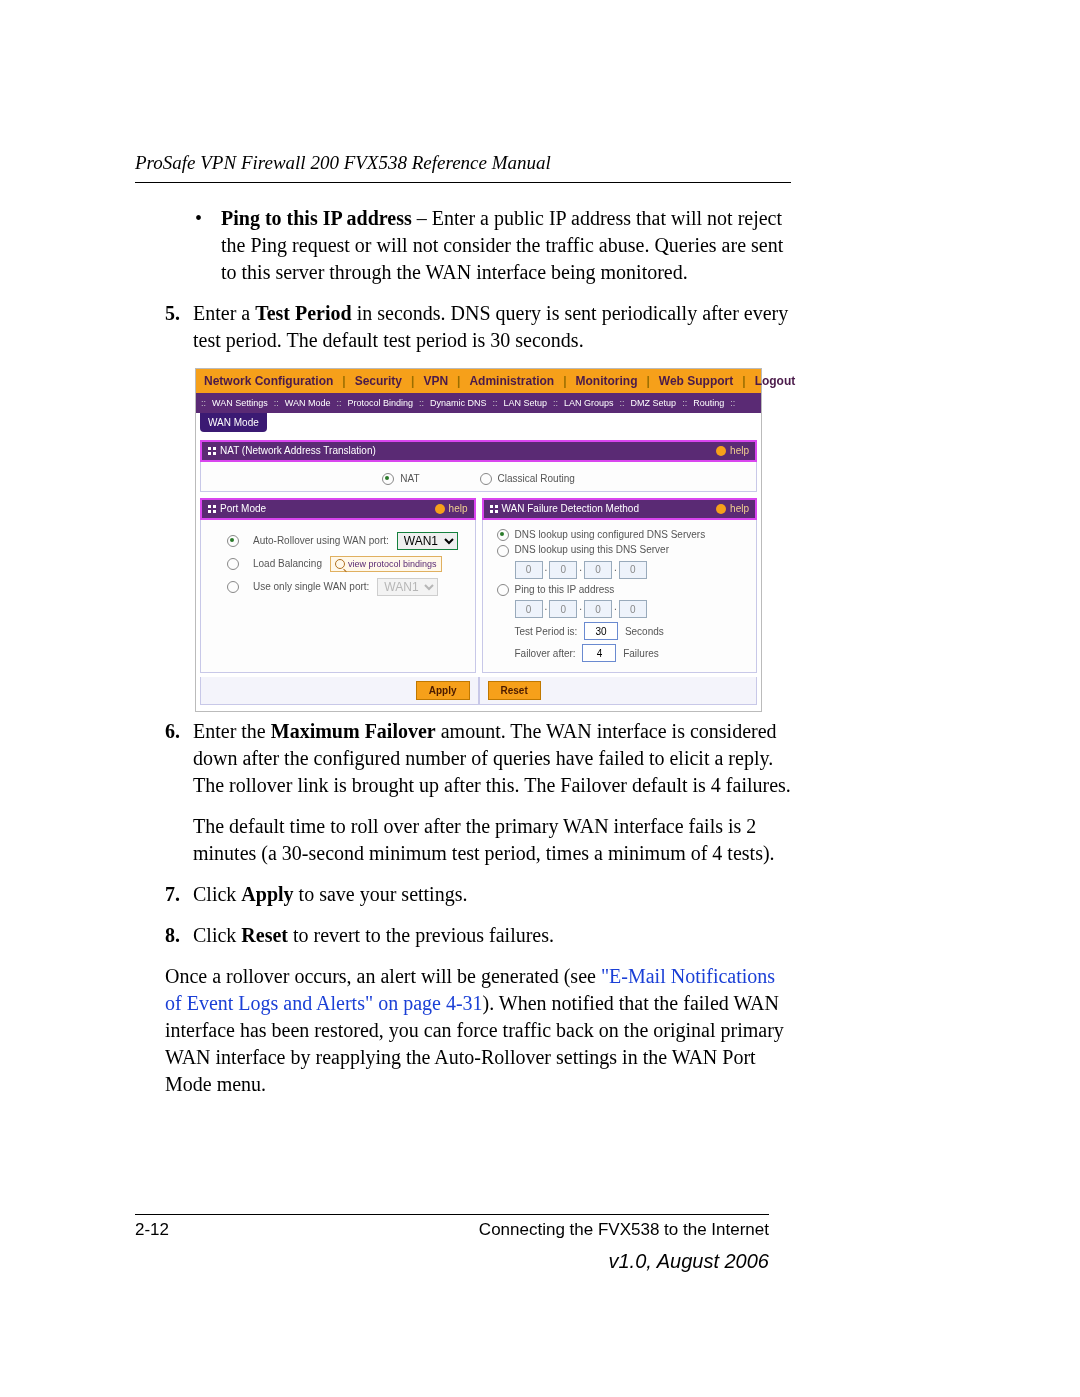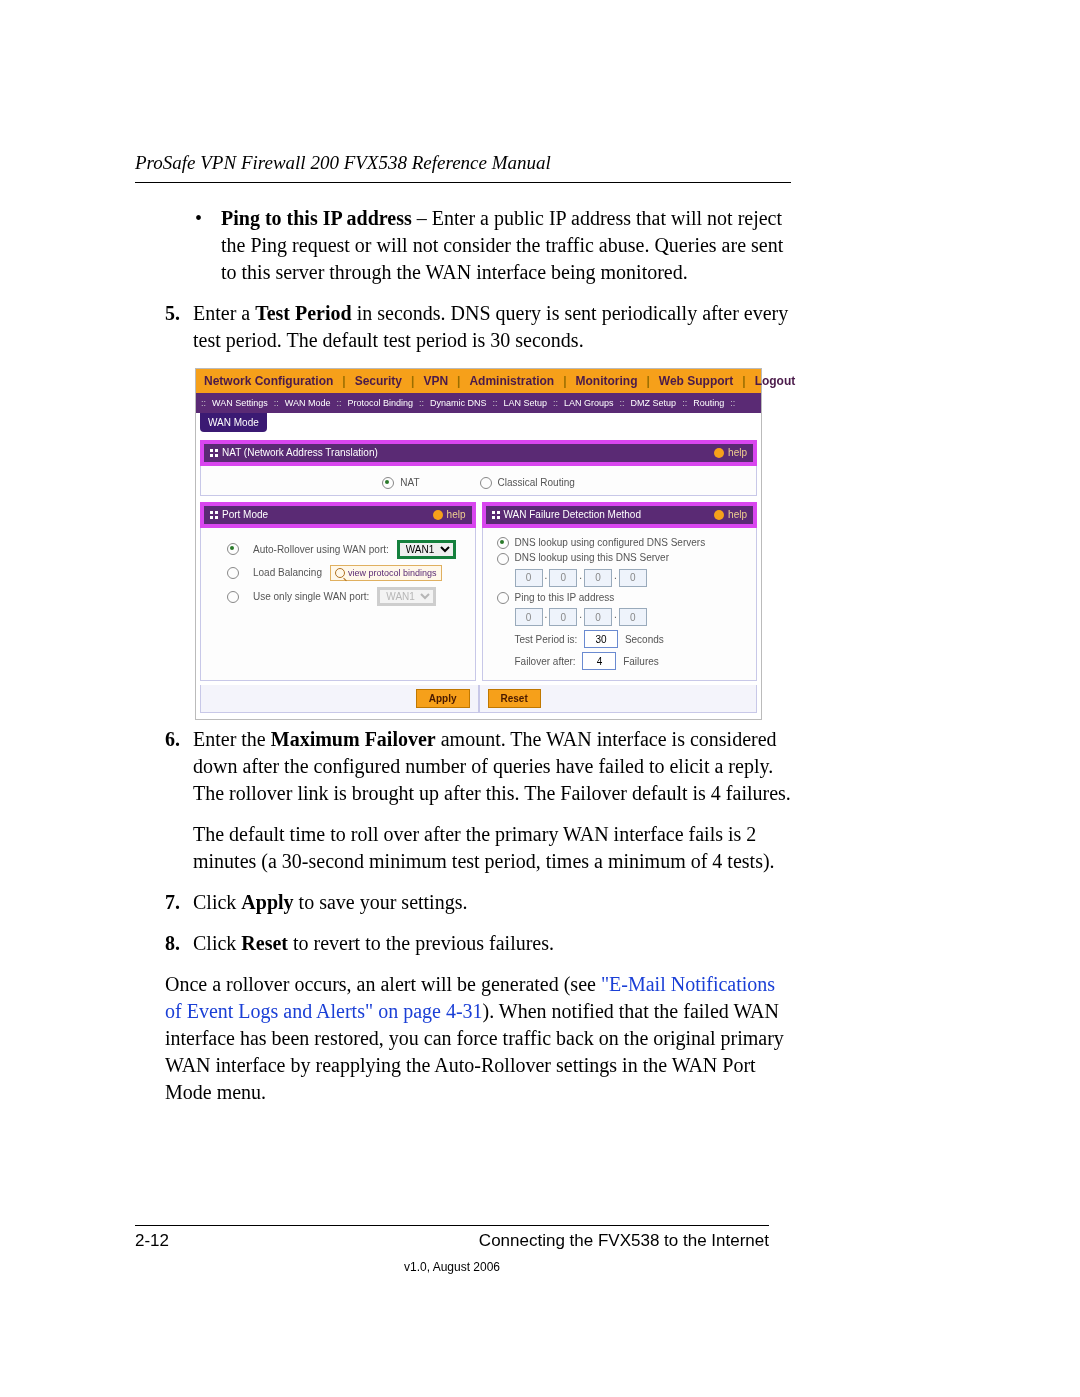--- a/index.html
+++ b/index.html
@@ -69,23 +69,24 @@
   }
   a.xref { color: #1a3fd6; text-decoration: none; }
   .footer-row {
     display: flex;
     justify-content: space-between;
     font-family: Arial, Helvetica, sans-serif;
     font-size: 17px;
     margin-top: 2px;
   }
   .footer-ver {
-    text-align: center;
+    text-align: right;
+    font-style: italic;
     font-family: Arial, Helvetica, sans-serif;
-    font-size: 12px;
+    font-size: 20px;
     margin-top: 6px;
   }
 
   
   .shot {
     width: 565px;
     margin: 6px 0 6px 60px;
     font-family: Verdana, Arial, sans-serif;
     font-size: 10px;
     background: #fff;
@@ -118,21 +119,21 @@
     padding: 3px 8px;
     font-size: 10px;
     border-radius: 0 0 4px 4px;
     margin: 0 0 4px 4px;
   }
   .panel-hdr {
     background: #5a2a74;
     color: #fff;
     display: flex;
     align-items: center;
-    border: 4px solid #d946ef;
+    border: 2px solid #d946ef;
     margin: 4px 4px 0 4px;
     padding: 2px 6px;
     font-size: 10px;
   }
   .panel-hdr .helpdot {
     width: 10px; height: 10px; border-radius: 50%;
     background: #f6a01a; margin-left: auto; margin-right: 4px;
   }
   .panel-hdr .helptxt { color: #f0d090; }
   .panel-body {
@@ -149,21 +150,21 @@
     width: 10px; height: 10px; border: 1px solid #888; border-radius: 50%;
     display: inline-block; vertical-align: middle; margin-right: 6px; position: relative;
   }
   .radio.checked::after {
     content: ""; position: absolute; left: 2px; top: 2px; width: 4px; height: 4px;
     background: #2a7a2a; border-radius: 50%;
   }
   .cols { display: flex; gap: 6px; margin: 0 4px 4px 4px; }
   .col { flex: 1; }
   select.wan {
-    font-size: 10px; padding: 0 2px; border: 3px solid #15803d;
+    font-size: 12px; padding: 0 2px; border: 1px solid #15803d;
   }
   select.wan[disabled] { color: #999; border-color: #bbb; }
   .pbind {
     display: inline-flex; align-items: center;
     border: 1px solid #e0b060; background: #fff8ea;
     padding: 1px 4px; font-size: 9px; color: #5a2a74; justify-content: flex-end;
   }
   .pbind .mag {
     width: 8px; height: 8px; border: 1px solid #b07020; border-radius: 50%;
     display: inline-block; margin-right: 3px; position: relative;

